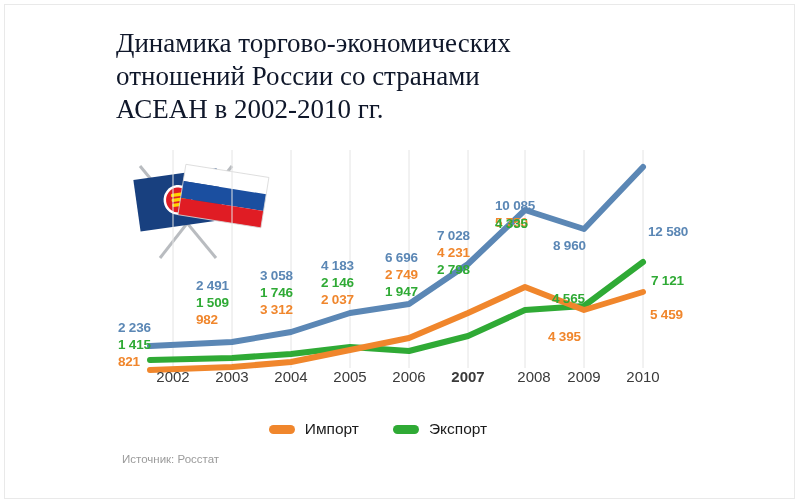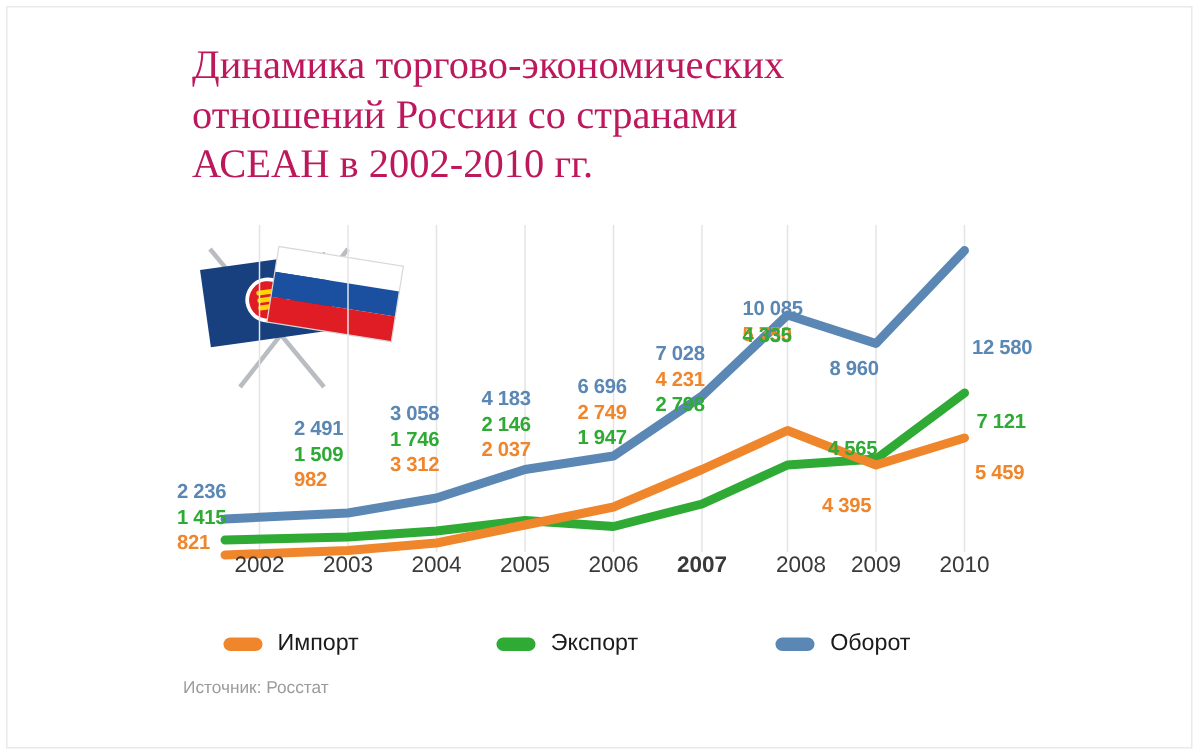--- a/index.html
+++ b/index.html
@@ -21,27 +21,27 @@
     left: 4px; top: 4px;
     width: 791px; height: 495px;
     border: 1px solid #e9e9e9;
     box-sizing: border-box;
     pointer-events: none;
   }
 
   
   #title {
     position: absolute;
-    left: 128px;
+    left: 116px;
     top: 27px;
     width: 560px;
     font-family: "Liberation Serif", "DejaVu Serif", serif;
     font-size: 27px;
     line-height: 33px;
-    color: #be185d;
+    color: #0f172a;
     font-weight: 400;
     letter-spacing: 0px;
     white-space: pre-line;
   }
 
   
   #flags {
     position: absolute;
     left: 110px;
     top: 152px;
@@ -93,21 +93,21 @@
 
   
   #legend {
     position: absolute;
     left: 0;
     top: 420px;
     width: 756px;
     display: flex;
     justify-content: center;
     align-items: center;
-    gap: 92px;
+    gap: 34px;
   }
   .lg-item {
     display: flex;
     align-items: center;
     gap: 10px;
   }
   .lg-swatch {
     width: 26px;
     height: 9px;
     border-radius: 5px;
@@ -234,21 +234,17 @@
 
   <div id="legend">
       <div class="lg-item">
         <span class="lg-swatch" style="background: rgb(240, 134, 44);"></span>
         <span class="lg-text">Импорт</span>
       </div>
       <div class="lg-item">
         <span class="lg-swatch" style="background: rgb(47, 170, 53);"></span>
         <span class="lg-text">Экспорт</span>
       </div>
-      <div class="lg-item">
-        <span class="lg-swatch" style="background: rgb(91, 135, 181);"></span>
-        <span class="lg-text">Оборот</span>
-      </div>
     </div>
 
   <div id="source">Источник: Росстат</div>
 
 </div>
 
 </body></html>

